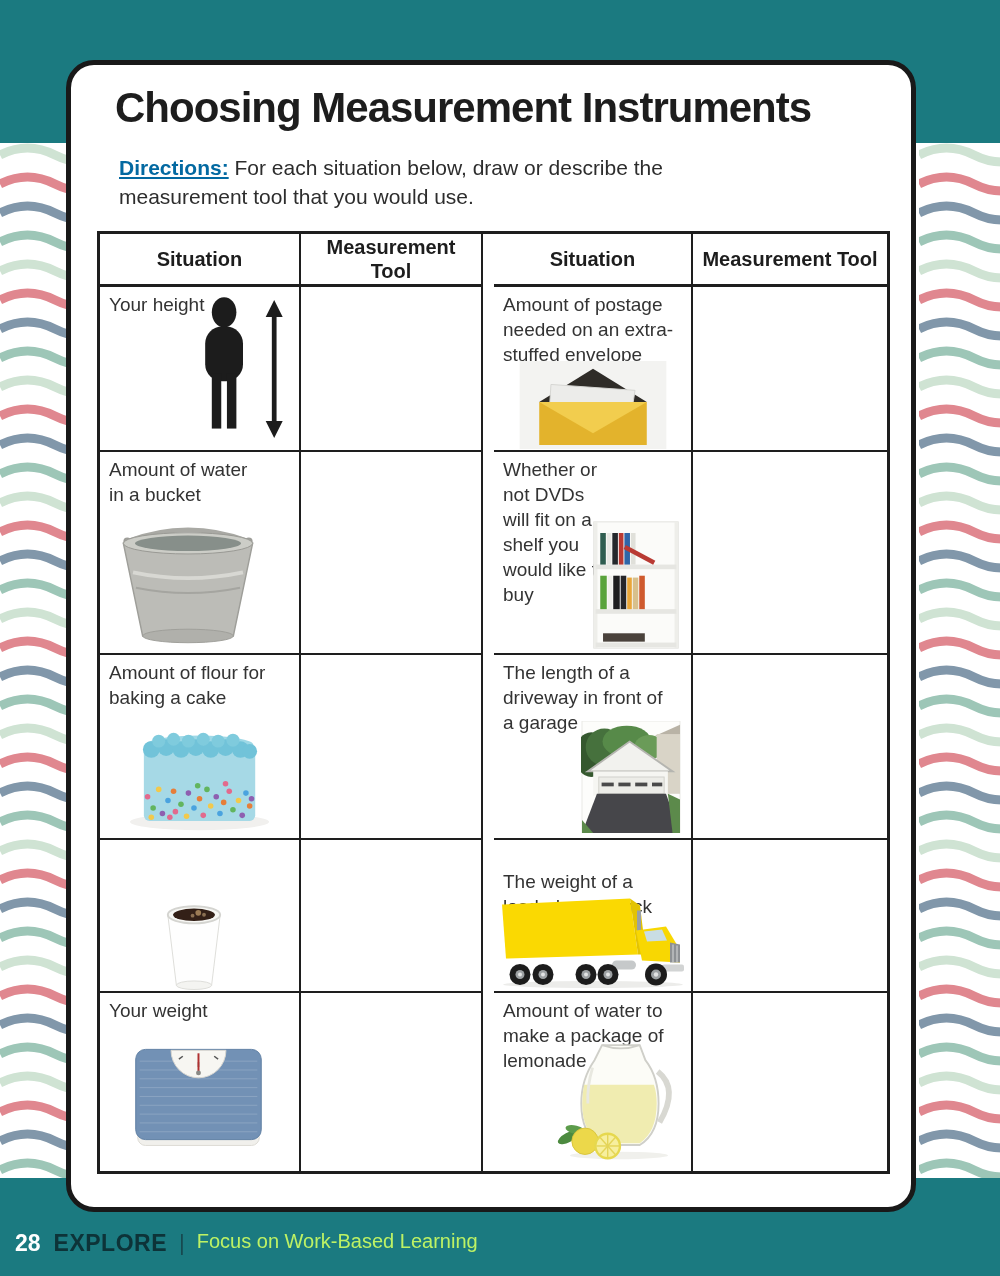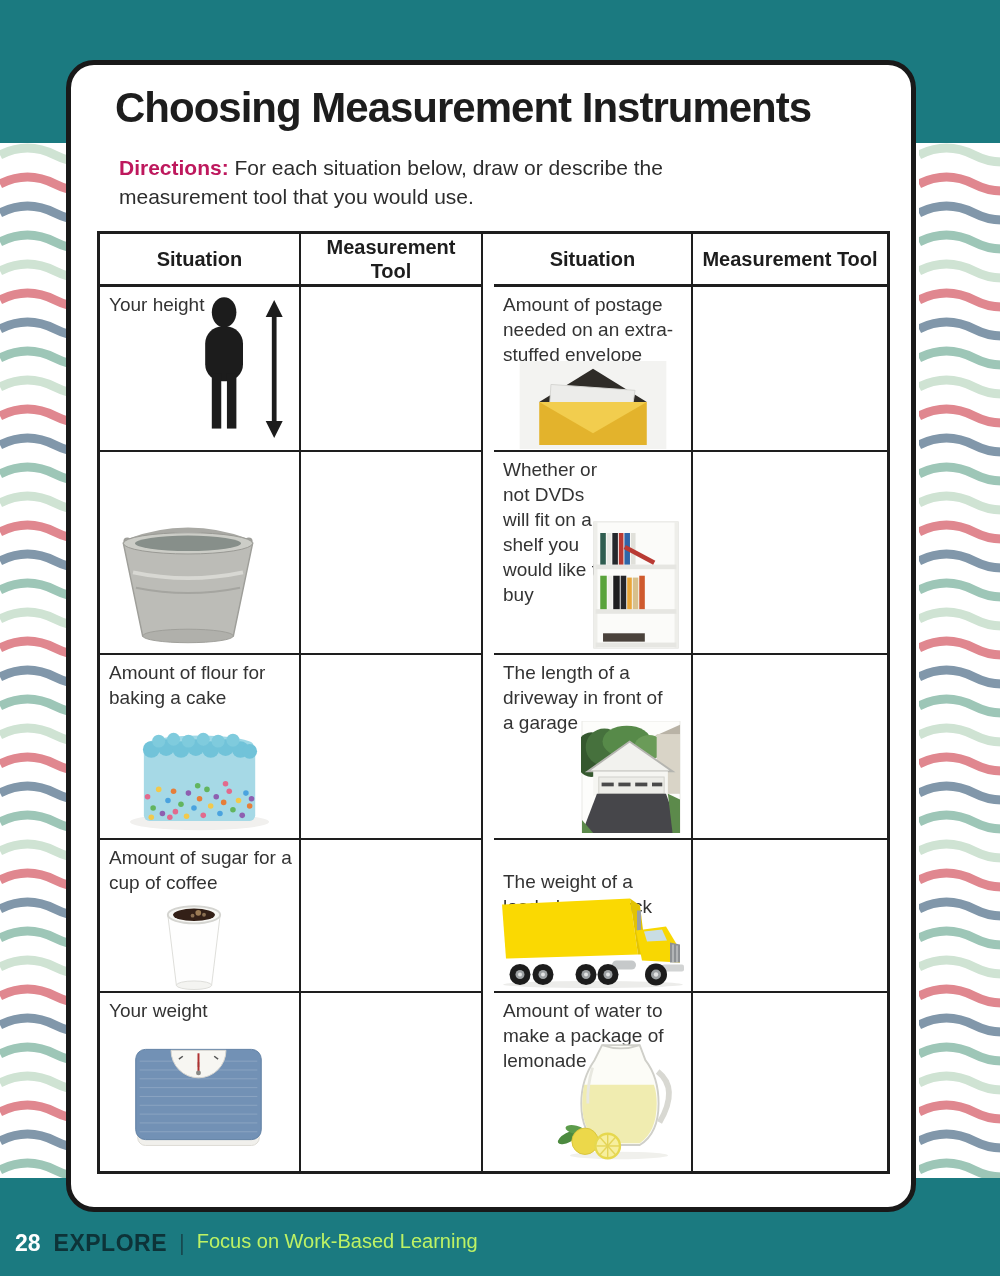--- a/index.html
+++ b/index.html
@@ -20,21 +20,21 @@
     background:#ffffff;border:5px solid #191919;border-radius:28px;z-index:5;
     box-sizing:content-box;
   }
   .title{
     margin:18px 0 0 44px;font-size:42px;line-height:50px;font-weight:700;
     letter-spacing:-1px;color:#1d1d1d;
   }
   .directions{
     margin:20px 0 0 48px;max-width:620px;font-size:21px;line-height:29px;color:#2d2d2d;
   }
-  .directions b{color:#be185d;}
+  .directions b{color:#0369a1;text-decoration:underline;}
   
   .mtable{
     margin:20px 0 0 26px;width:787px;display:grid;
     grid-template-columns:201px 182px 11px 199px 194px;
     grid-template-rows:53px 165px 203px 185px 153px 178px;
     border:3px solid #1e1e1e;background:#ffffff;
   }
   .mtable>div{box-sizing:border-box;background:#fff;}
   .hcell{
     background:#e9e9e9;display:flex;align-items:center;justify-content:center;
@@ -123,20 +123,21 @@
         <rect width="150" height="90" fill="#f3f3f1"></rect>
         <polygon points="20,42 75,8 130,42 75,62" fill="#2f2c28"></polygon>
         <polygon points="32,24 118,30 113,62 30,56" fill="#ececea" stroke="#d5d5d2"></polygon>
         <polygon points="20,42 130,42 130,86 20,86" fill="#e3b32c"></polygon>
         <polygon points="20,42 130,42 75,74" fill="#f2cd4e"></polygon>
       </svg>
     </div>
     <div class="cell lastcol"></div>
 
     <div class="cell">
+      <span class="sit-text" style="max-width:150px;">Amount of water in a bucket</span>
       <svg class="img" style="left:6px;top:60px;" width="164" height="136" viewBox="0 0 170 140">
         <path d="M22 30 Q85 6 148 30" stroke="#a9a9a4" stroke-width="5" fill="none"></path>
         <circle cx="22" cy="30" r="4" fill="#9e9e99"></circle>
           <circle cx="148" cy="30" r="4" fill="#9e9e99"></circle>
         <polygon points="18,32 152,32 132,128 38,128" fill="#bcbcb7" stroke="#9e9e99" stroke-width="1.5"></polygon>
         <ellipse cx="85" cy="32" rx="67" ry="11" fill="#cccdc7" stroke="#989893"></ellipse>
         <ellipse cx="85" cy="32" rx="55" ry="8" fill="#878f8a"></ellipse>
         <ellipse cx="85" cy="128" rx="47" ry="7" fill="#b0b0ab" stroke="#9e9e99"></ellipse>
         <path d="M28 62 Q85 74 142 62" stroke="#d8d8d3" stroke-width="4" fill="none"></path>
         <path d="M31 78 Q85 89 139 78" stroke="#a5a5a0" stroke-width="2" fill="none"></path>
@@ -251,21 +252,20 @@
         <rect x="57" y="66" width="13" height="4" fill="#4a4a4a"></rect>
           <rect x="75" y="66" width="11" height="4" fill="#4a4a4a"></rect>
         <polygon points="0,120 16,78 90,78 105,120" fill="#46464a"></polygon>
         <polygon points="92,78 105,84 105,120 97,120" fill="#5c8a4b"></polygon>
         <polygon points="0,120 0,106 12,120" fill="#5c8a4b"></polygon>
       </svg>
     </div>
     <div class="cell lastcol"></div>
 
     <div class="cell">
-      <span class="sit-text" style="max-width:190px;">Amount of sugar for a cup of coffee</span>
       <svg class="img" style="left:48px;top:50px;" width="92" height="100" viewBox="0 0 95 105">
         <polygon points="20,26 75,26 66,100 29,100" fill="#fefefe" stroke="#dcdcd8"></polygon>
         <ellipse cx="47.5" cy="100" rx="18.5" ry="4.5" fill="#f4f4f1" stroke="#dcdcd8"></ellipse>
         <ellipse cx="47.5" cy="26" rx="27.5" ry="9" fill="#f7f7f4" stroke="#d4d4d0" stroke-width="2"></ellipse>
         <ellipse cx="47.5" cy="26" rx="22" ry="6.5" fill="#332017"></ellipse>
         <circle cx="52" cy="24" r="3" fill="#9b7b55"></circle>
           <circle cx="58" cy="26" r="2" fill="#8a6f52"></circle>
           <circle cx="46" cy="27" r="2" fill="#8a6f52"></circle>
       </svg>
     </div>

